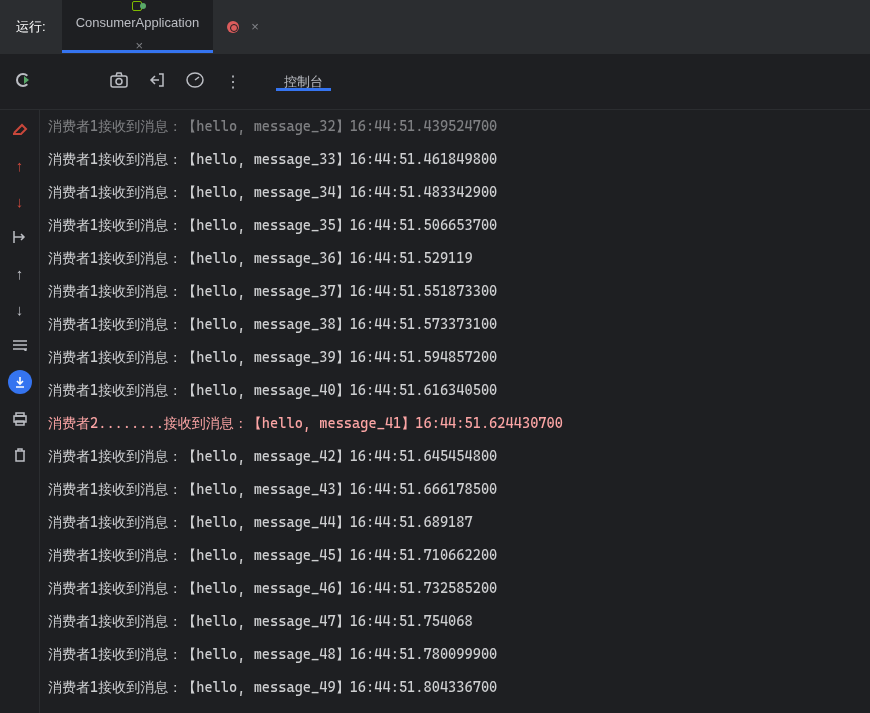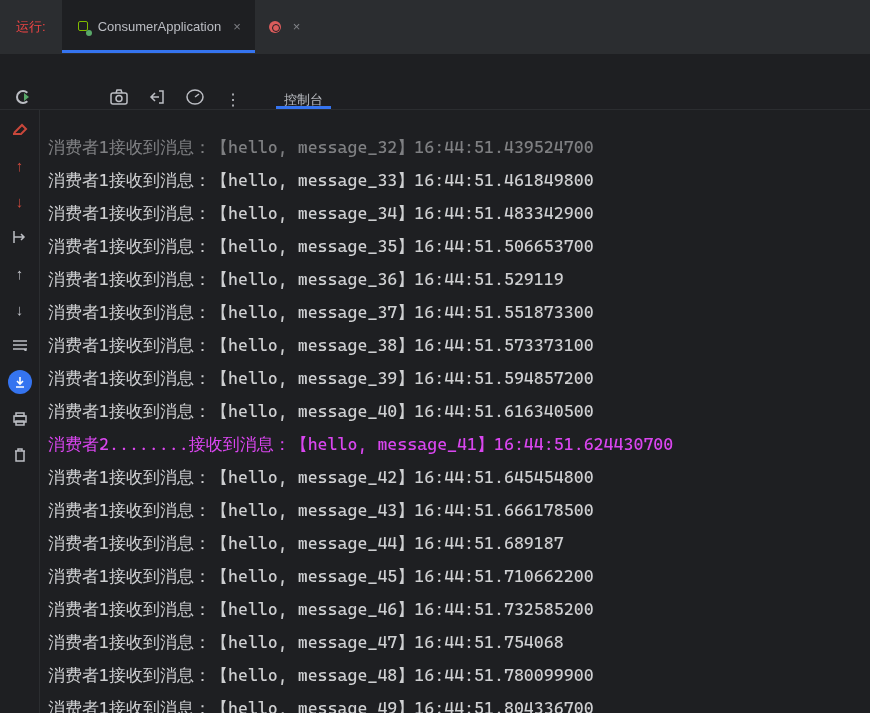--- a/index.html
+++ b/index.html
@@ -20,34 +20,35 @@
     display: flex;
     align-items: stretch;
     border-bottom: 1px solid #2b2d30;
     background: #2b2d30;
     font-size: 13px;
   }
   .running-label {
     display: flex;
     align-items: center;
     padding: 0 16px;
-    color: #ef4444;
+    color: #ffffff;
     background: #2b2d30;
     text-align: center;
   }
   .tab {
     display: flex;
     align-items: center;
     padding: 0 14px;
     gap: 8px;
     position: relative;
     cursor: pointer;
   }
   .tab.active {
     background: #1e1f22;
+    flex-direction: column;
   }
   .tab.active::after {
     content: "";
     position: absolute;
     bottom: 0; left: 0; right: 0;
     height: 3px;
     background: #3574f0;
   }
   .tab .close {
     font-size: 13px;
@@ -78,21 +79,21 @@
   .tab-icon-test::after{
     content:""; position:absolute; left:3px; top:3px;
     width:6px;height:6px;border-radius:50%;
     border:1px solid #1e1f22;
   }
 
   
   .toolstrip {
     height: 56px;
     display: flex;
-    align-items: flex-end;
+    align-items: center;
     border-bottom: 1px solid #2b2d30;
   }
   .toolstrip-left {
     display:flex; align-items:center; gap:16px;
     padding-left:12px; padding-right:12px;
   }
   .toolstrip-left .icon-btn { width:22px; text-align:center; font-size:16px; color:#bcbec4; cursor:pointer;}
   .stop-square { width:12px;height:12px;background:#db5c5c; border-radius:2px;}
   .rerun-icon {
     width:16px;height:16px;position:relative;display:inline-block;
@@ -141,30 +142,29 @@
     font-size:15px;color:#bcbec4;cursor:pointer;
   }
   .gutter-btn.accent{color:#c9473b;}
   .gutter-btn.circle{
     width:24px;height:24px;border-radius:50%;background:#3574f0;color:#fff;
   }
 
   .console {
     flex:1; overflow:hidden;
     font-family: "Consolas","Cascadia Mono","Microsoft YaHei",monospace;
-    font-size: 17px;
+    font-size: 14px;
     line-height: 33px;
     padding-left:8px;
     color:#cecfd1;
     white-space:pre;
-    margin-top:21px;
   }
   .console .row{display:block;}
   .console .fade{opacity:.55;}
-  .console .red{color:#d946ef;}
+  .console .red{color:#fca5a5;}
 </style>
 </head>
 <body>
 
 <div class="top-bar">
   <div class="running-label">运行:</div>
 
   <div class="tab active">
     <span class="tab-icon-boot"></span>
     <span>ConsumerApplication</span>

